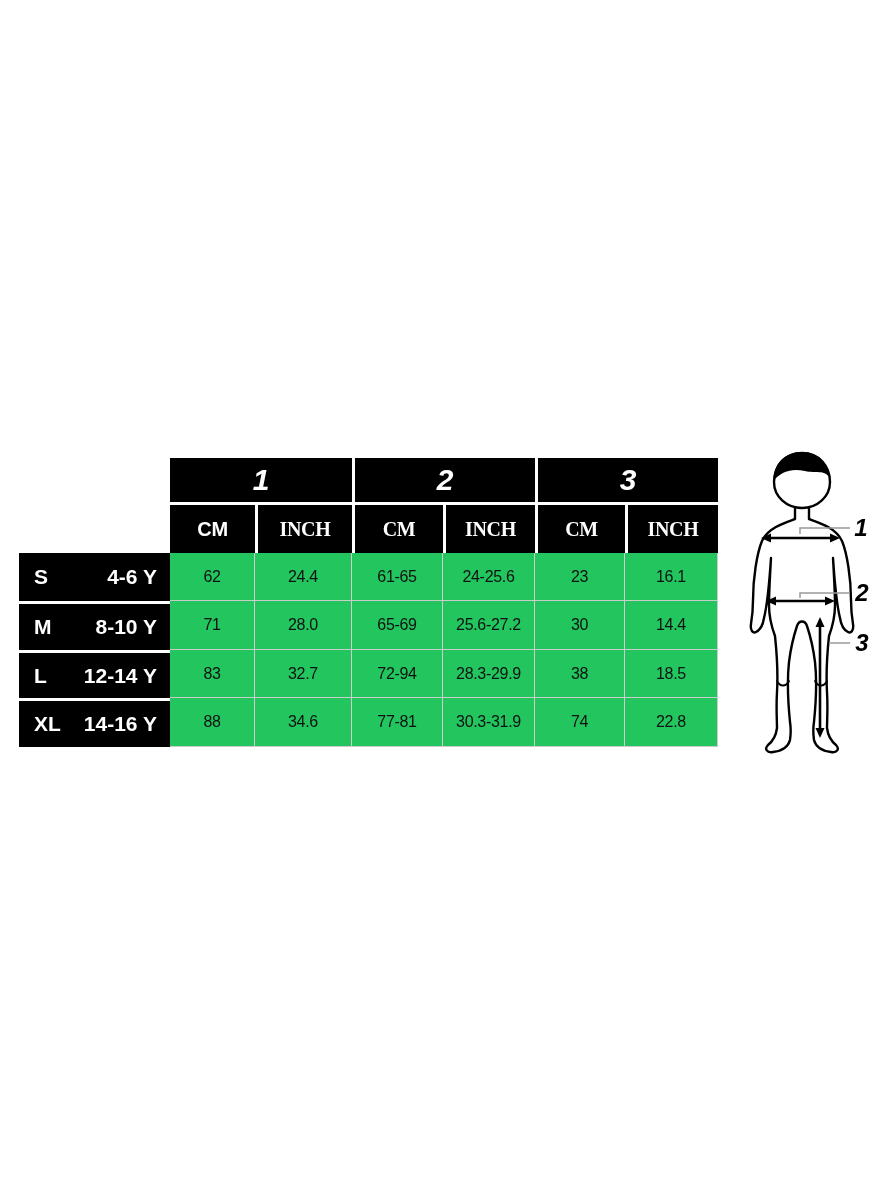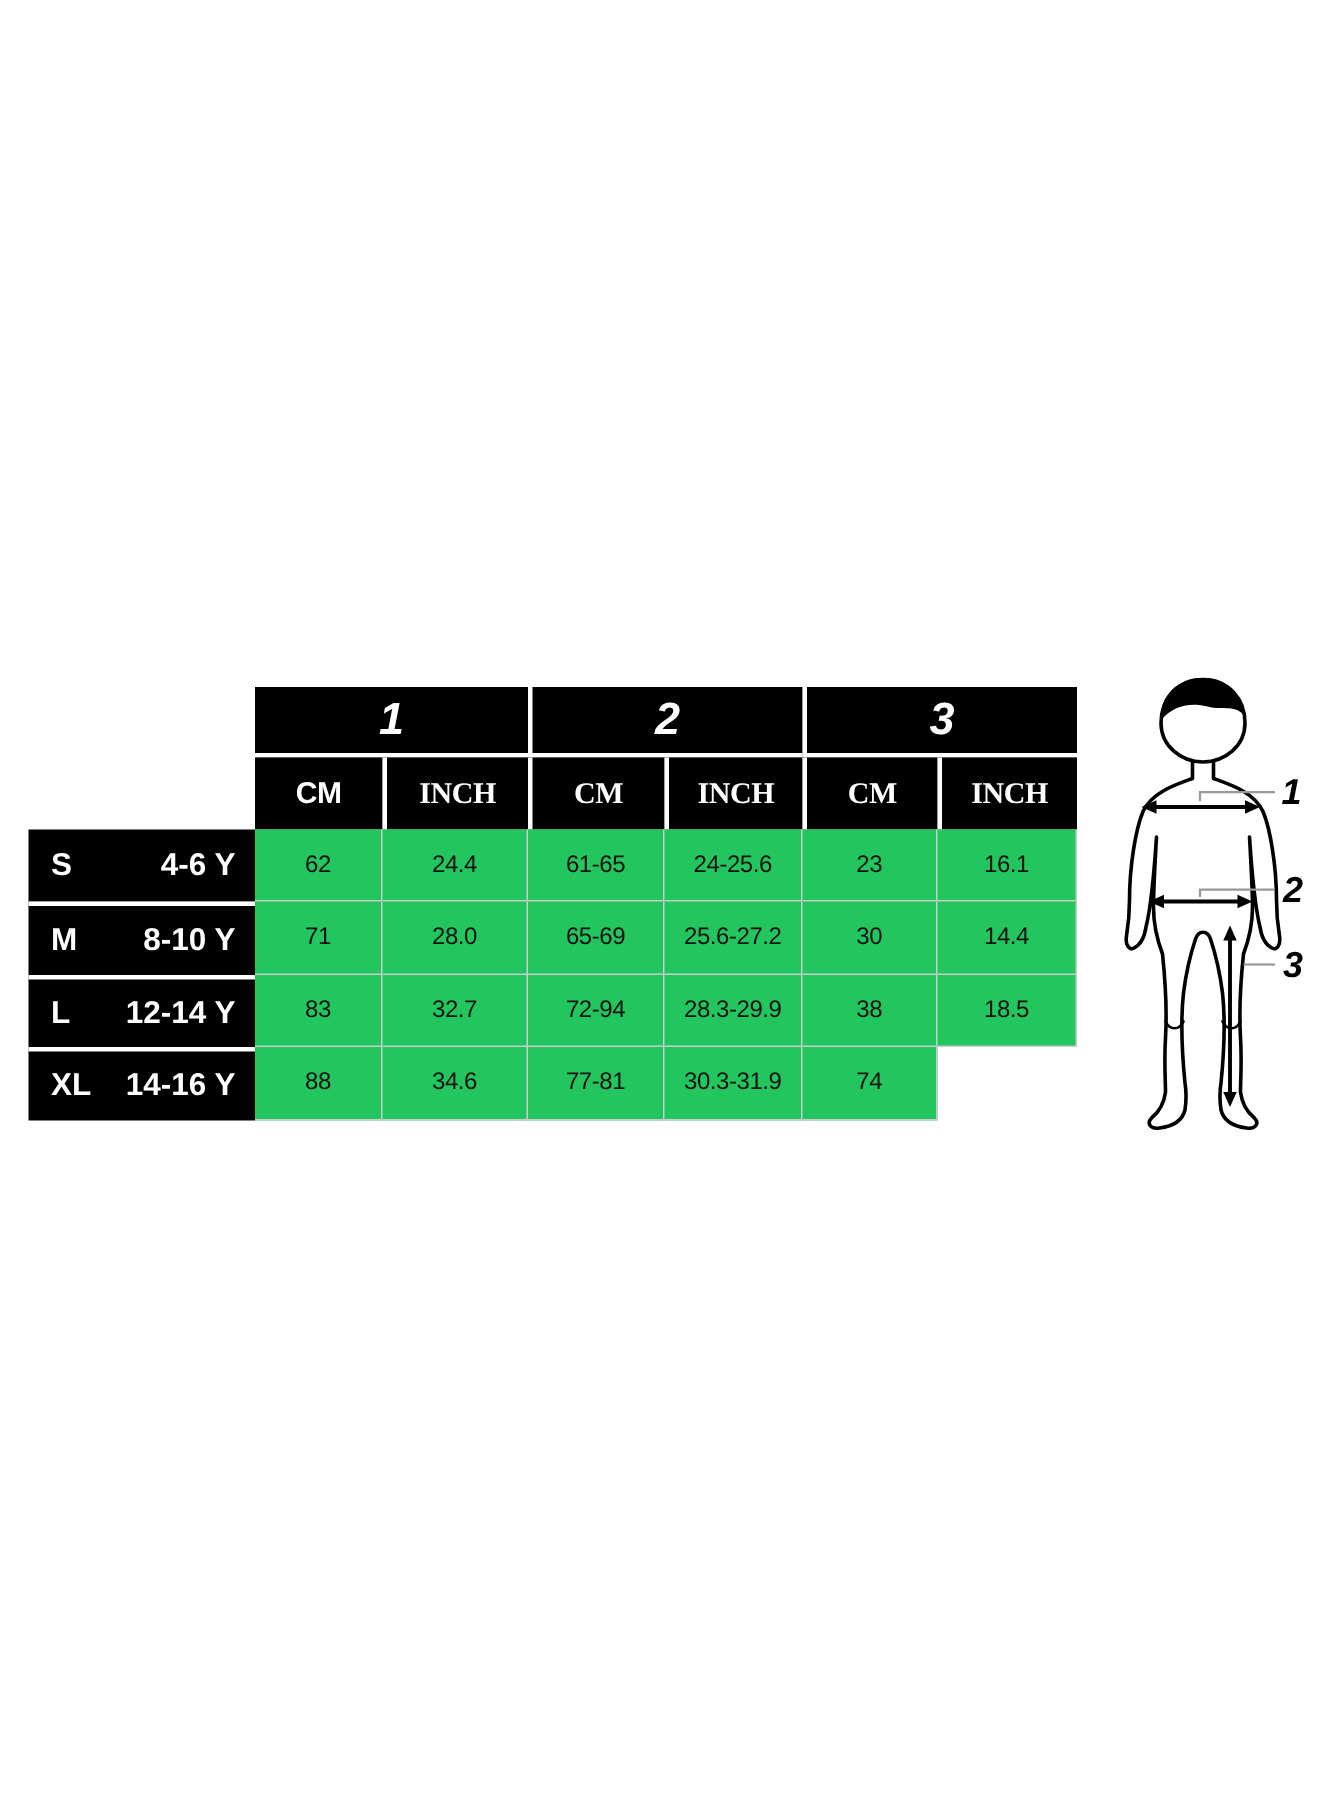--- a/index.html
+++ b/index.html
@@ -150,20 +150,21 @@
 
     <div class="label-cell gap">
       <span>XL</span>
       <span>14-16 Y</span>
     </div>
     <div class="data-cell">88</div>
     <div class="data-cell">34.6</div>
     <div class="data-cell">77-81</div>
     <div class="data-cell">30.3-31.9</div>
     <div class="data-cell">74</div>
+    <div class="data-cell">22.8</div>
   </div>
 
   <div class="figure-wrap">
     <svg width="145" height="330" viewBox="0 0 145 330" xmlns="http://www.w3.org/2000/svg">
 
       <path d="M 55 63 L 55 79
            C 44 83 28 88 22 101
            C 17 113 13 138 13 160
            C 13 170 12 178 11 184
            C 10 190 13 194 16 192

